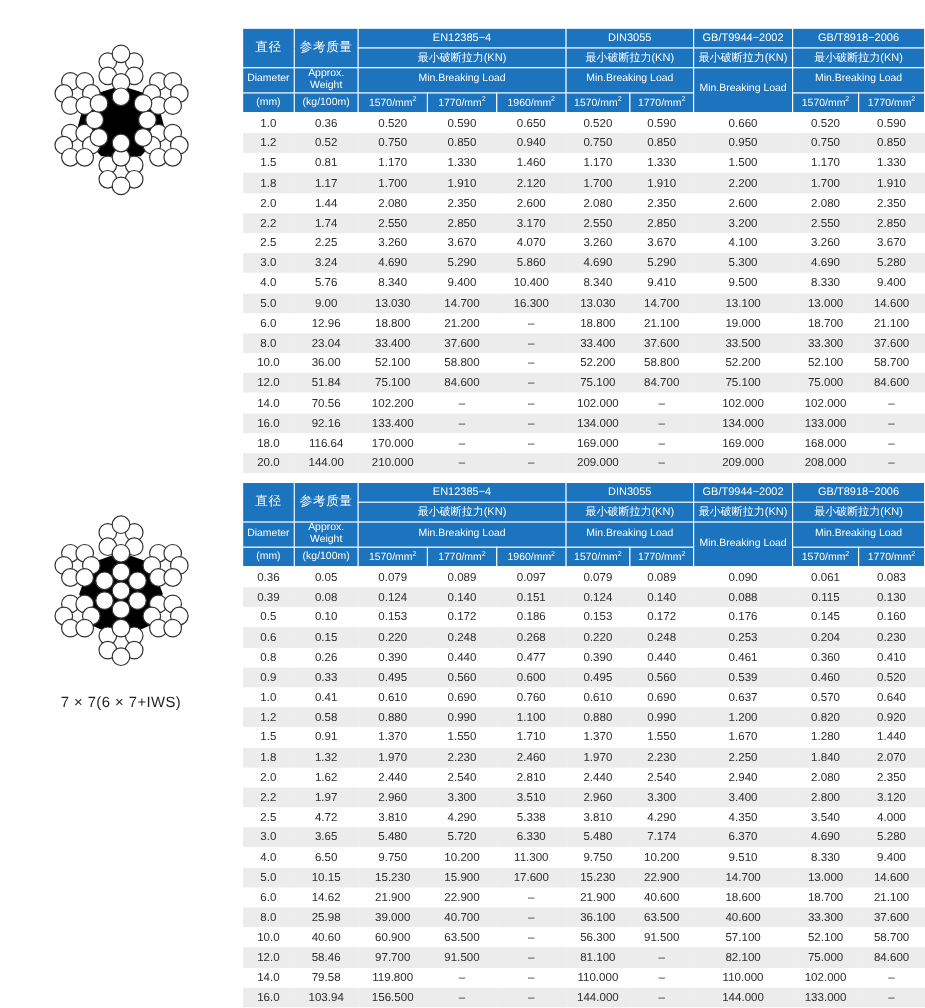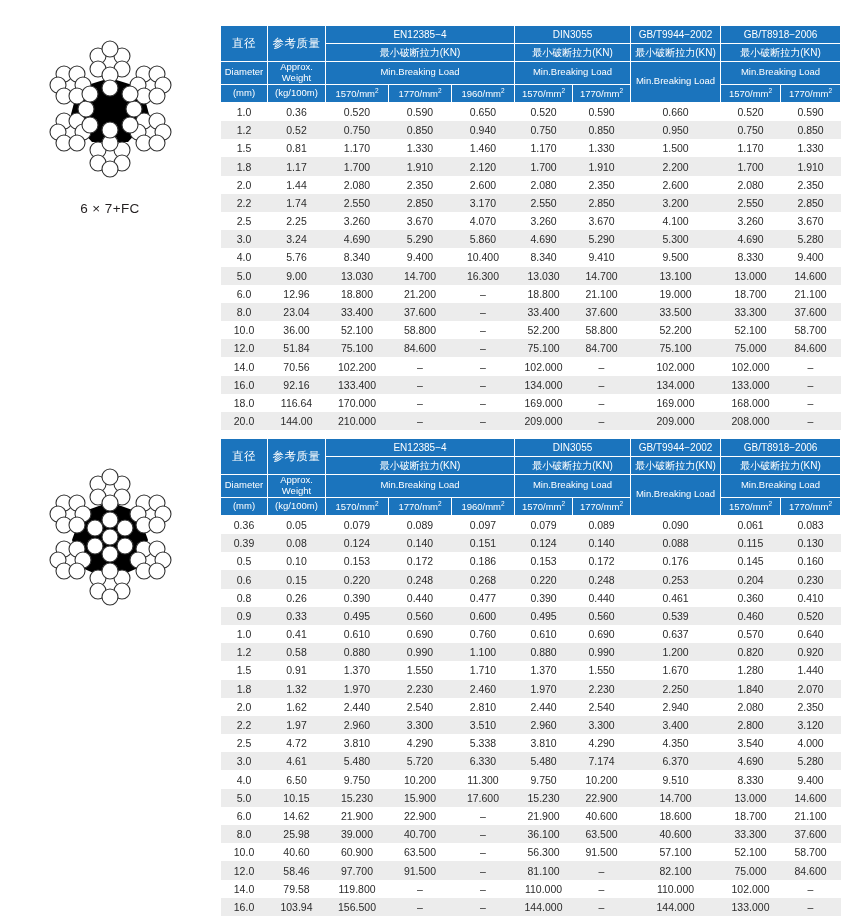--- a/index.html
+++ b/index.html
@@ -182,21 +182,20 @@
         <circle cx="90" cy="58" r="8"></circle>
         <circle cx="90" cy="100" r="8"></circle>
         <circle cx="66" cy="79" r="8"></circle>
         <circle cx="114" cy="79" r="8"></circle>
         <circle cx="70" cy="64" r="8"></circle>
         <circle cx="110" cy="64" r="8"></circle>
         <circle cx="70" cy="95" r="8"></circle>
         <circle cx="110" cy="95" r="8"></circle>
       </g>
     </svg>
-    <div class="diagram-label">6 × 7+FC</div>
   </div>
 
   <div class="table-wrap">
     <table class="spec">
       <colgroup>
         <col style="width:47px">
           <col style="width:58px">
         <col style="width:63px">
           <col style="width:63px">
           <col style="width:63px">
@@ -525,20 +524,21 @@
 
         <circle cx="90" cy="77" r="8"></circle>
         <circle cx="90" cy="60" r="8"></circle>
         <circle cx="90" cy="94" r="8"></circle>
         <circle cx="75" cy="68" r="8"></circle>
         <circle cx="105" cy="68" r="8"></circle>
         <circle cx="75" cy="86" r="8"></circle>
         <circle cx="105" cy="86" r="8"></circle>
       </g>
     </svg>
+    <div class="diagram-label">7 × 7(6 × 7+IWS)</div>
   </div>
 
   <div class="table-wrap" style="top:18px;">
     <table class="spec">
       <colgroup>
         <col style="width:47px">
           <col style="width:58px">
         <col style="width:63px">
           <col style="width:63px">
           <col style="width:63px">
@@ -738,21 +738,21 @@
             <td>4.290</td>
             <td>5.338</td>
             <td>3.810</td>
             <td>4.290</td>
             <td>4.350</td>
             <td>3.540</td>
             <td>4.000</td>
           </tr>
           <tr class="even">
             <td>3.0</td>
-            <td>4.61</td>
+            <td>3.65</td>
             <td>5.480</td>
             <td>5.720</td>
             <td>6.330</td>
             <td>5.480</td>
             <td>7.174</td>
             <td>6.370</td>
             <td>4.690</td>
             <td>5.280</td>
           </tr>
           <tr class="odd">

